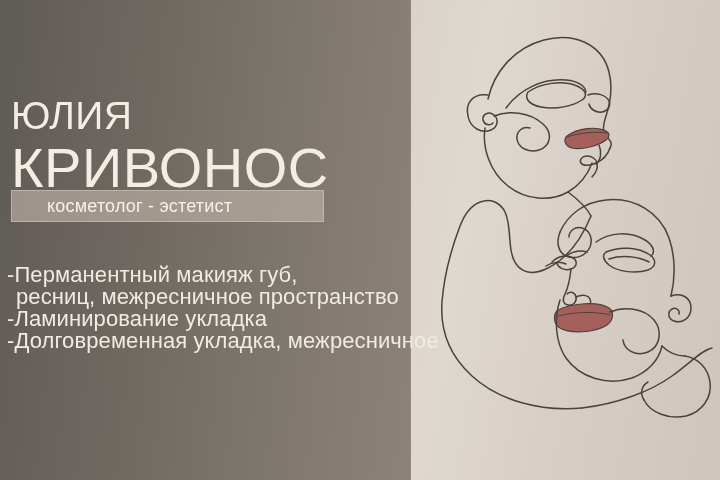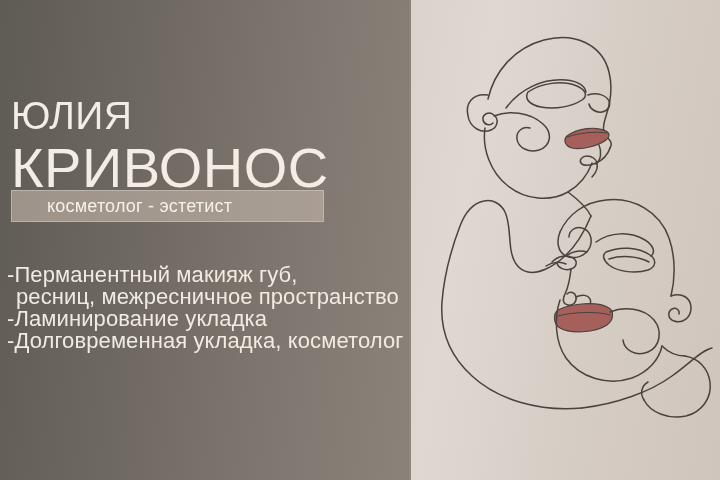--- a/index.html
+++ b/index.html
@@ -213,16 +213,16 @@
   <div class="title title-2">КРИВОНОС</div>
 
   <div class="badge">
     <span class="badge-label">косметолог - эстетист</span>
   </div>
 
   <div class="services">
     <div class="svc-line">-Перманентный макияж губ,</div>
     <div class="svc-line cont">ресниц, межресничное пространство</div>
     <div class="svc-line">-Ламинирование укладка</div>
-    <div class="svc-line">-Долговременная укладка, косметолог</div>
+    <div class="svc-line">-Долговременная укладка, межресничное</div>
   </div>
 
 </div>
 
 </body></html>

